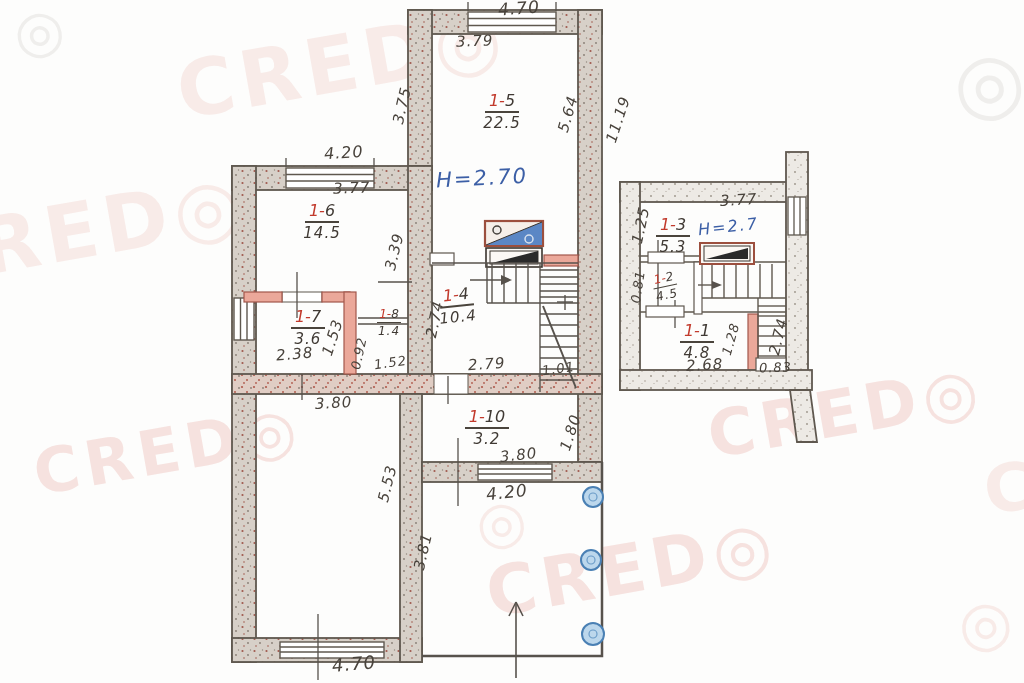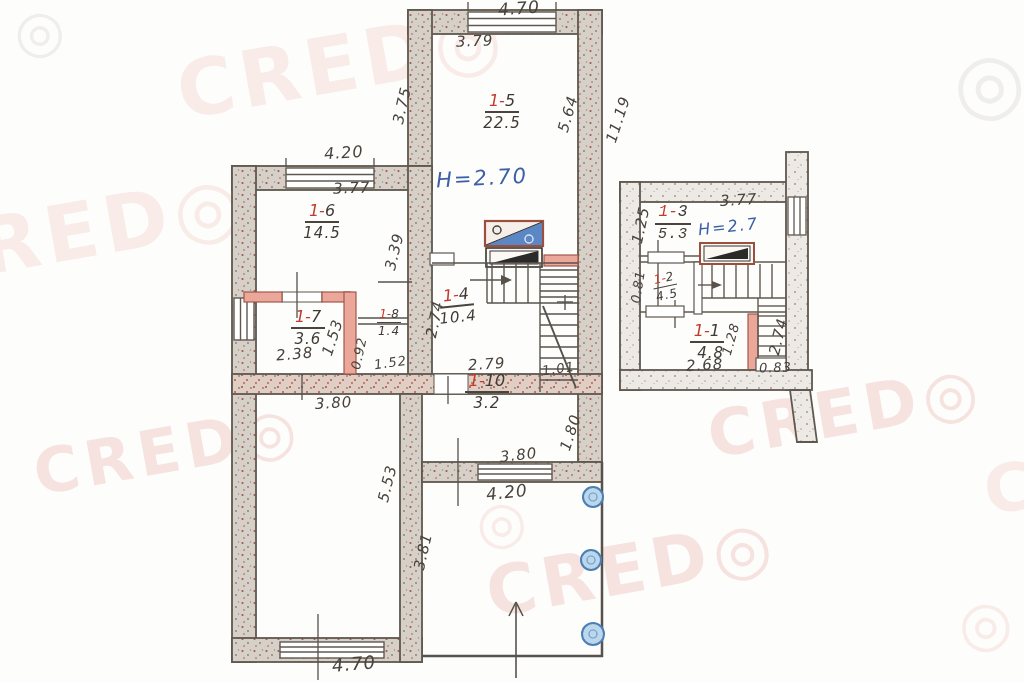--- a/index.html
+++ b/index.html
@@ -271,30 +271,30 @@
     <span class="rarea">3.6</span>
   </div>
   <div class="room-label small" style="left:366px;top:304px;width:46px;">
     <span class="rnum"><span class="rpre">1-</span><span>8</span></span>
     <span class="rarea">1.4</span>
   </div>
   <div class="room-label" style="left:430px;top:286px;width:54px;transform:rotate(-6deg);">
     <span class="rnum"><span class="rpre">1-</span><span>4</span></span>
     <span class="rarea">10.4</span>
   </div>
-  <div class="room-label" style="left:456px;top:372px;width:62px;font-style:italic;">
+  <div class="room-label" style="left:456px;top:408px;width:62px;font-style:italic;">
     <span class="rnum"><span class="rpre">1-</span><span>10</span></span>
     <span class="rarea">3.2</span>
   </div>
-  <div class="room-label" style="left:648px;top:204px;width:50px;font-family:Liberation Mono, monospace;">
+  <div class="room-label" style="left:648px;top:216px;width:50px;">
     <span class="rnum"><span class="rpre">1-</span><span>3</span></span>
     <span class="rarea">5.3</span>
   </div>
   <div class="room-label small" style="left:644px;top:268px;width:42px;transform:rotate(-12deg);">
     <span class="rnum"><span class="rpre">1-</span><span>2</span></span>
     <span class="rarea">4.5</span>
   </div>
-  <div class="room-label" style="left:670px;top:322px;width:54px;text-align:right;">
+  <div class="room-label" style="left:670px;top:322px;width:54px;">
     <span class="rnum"><span class="rpre">1-</span><span>1</span></span>
     <span class="rarea">4.8</span>
   </div>
 
 </div>
 
 </body></html>

